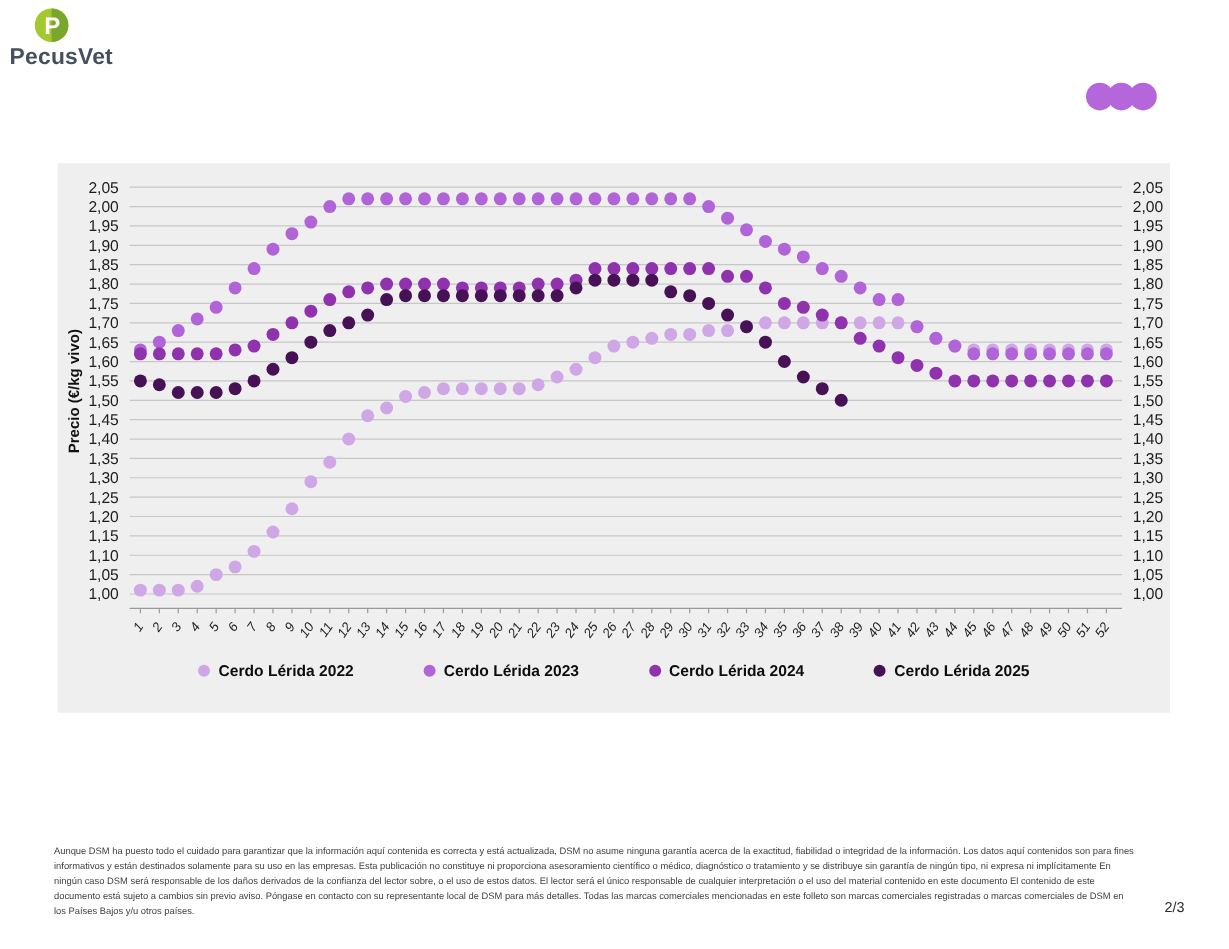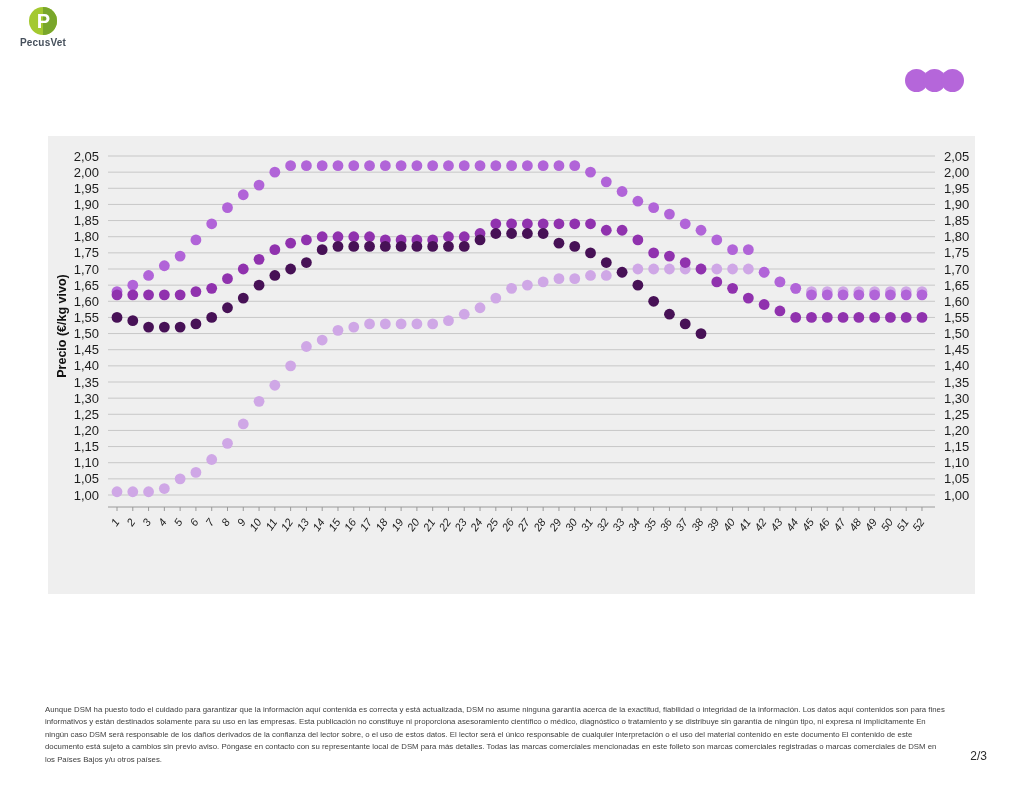--- a/index.html
+++ b/index.html
@@ -1,21 +1,21 @@
 <!DOCTYPE html>
 <html><head>
 <meta charset="utf-8">
 <style>
   html,body{margin:0;padding:0;background:#fff;}
   #page{position:relative;width:1024px;height:791px;background:#ffffff;overflow:hidden;
         font-family:"Liberation Sans",sans-serif;color:#111;}
   
   .logo{position:absolute;left:8px;top:6px;width:70px;text-align:center;}
   .logo-icon{display:block;margin:0 auto;}
-  .brand{font-size:10px;font-weight:bold;color:#46505c;letter-spacing:.2px;margin-top:1px;}
+  .brand{font-size:19px;font-weight:bold;color:#46505c;letter-spacing:.2px;margin-top:1px;}
   
   .deco-dots{position:absolute;right:60px;top:69px;display:flex;}
   .deco-dot{width:23px;height:23px;border-radius:50%;}
   .deco-dot + .deco-dot{margin-left:-5px;}
   
   .page-title{position:absolute;left:0;right:0;top:92px;text-align:center;
               font-size:14px;font-weight:bold;letter-spacing:.3px;color:#141414;}
   
   .panel{position:absolute;left:48px;top:136px;width:927px;height:458px;background:#efefef;}
   .ylab{position:absolute;left:14px;top:190px;transform:translate(-50%,-50%) rotate(-90deg);
@@ -425,18 +425,36 @@
           <circle cx="542.52" cy="116.85714285714282" r="5.4"></circle>
           <circle cx="558.3040000000001" cy="126.5428571428571" r="5.4"></circle>
           <circle cx="574.088" cy="136.2285714285714" r="5.4"></circle>
           <circle cx="589.8720000000001" cy="149.14285714285714" r="5.4"></circle>
           <circle cx="605.6560000000001" cy="165.28571428571422" r="5.4"></circle>
           <circle cx="621.44" cy="178.19999999999996" r="5.4"></circle>
           <circle cx="637.224" cy="187.88571428571424" r="5.4"></circle>
           <circle cx="653.008" cy="197.57142857142856" r="5.4"></circle>
         </g>
       </svg>
+    <div class="legend">
+        <div class="legend-item">
+          <span class="legend-dot" style="background: rgb(207, 167, 230);"></span>
+          <span class="legend-label">Cerdo Lérida 2022</span>
+        </div>
+        <div class="legend-item">
+          <span class="legend-dot" style="background: rgb(177, 100, 216);"></span>
+          <span class="legend-label">Cerdo Lérida 2023</span>
+        </div>
+        <div class="legend-item">
+          <span class="legend-dot" style="background: rgb(144, 50, 174);"></span>
+          <span class="legend-label">Cerdo Lérida 2024</span>
+        </div>
+        <div class="legend-item">
+          <span class="legend-dot" style="background: rgb(71, 17, 86);"></span>
+          <span class="legend-label">Cerdo Lérida 2025</span>
+        </div>
+      </div>
   </div>
 
   <div class="disclaimer">Aunque DSM ha puesto todo el cuidado para garantizar que la información aquí contenida es correcta y está actualizada, DSM no asume ninguna garantía acerca de la exactitud, fiabilidad o integridad de la información. Los datos aquí contenidos son para fines informativos y están destinados solamente para su uso en las empresas. Esta publicación no constituye ni proporciona asesoramiento científico o médico, diagnóstico o tratamiento y se distribuye sin garantía de ningún tipo, ni expresa ni implícitamente En ningún caso DSM será responsable de los daños derivados de la confianza del lector sobre, o el uso de estos datos. El lector será el único responsable de cualquier interpretación o el uso del material contenido en este documento El contenido de este documento está sujeto a cambios sin previo aviso. Póngase en contacto con su representante local de DSM para más detalles. Todas las marcas comerciales mencionadas en este folleto son marcas comerciales registradas o marcas comerciales de DSM en los Países Bajos y/u otros países.</div>
   <div class="page-number">2/3</div>
 
 </div>
 
 </body></html>

